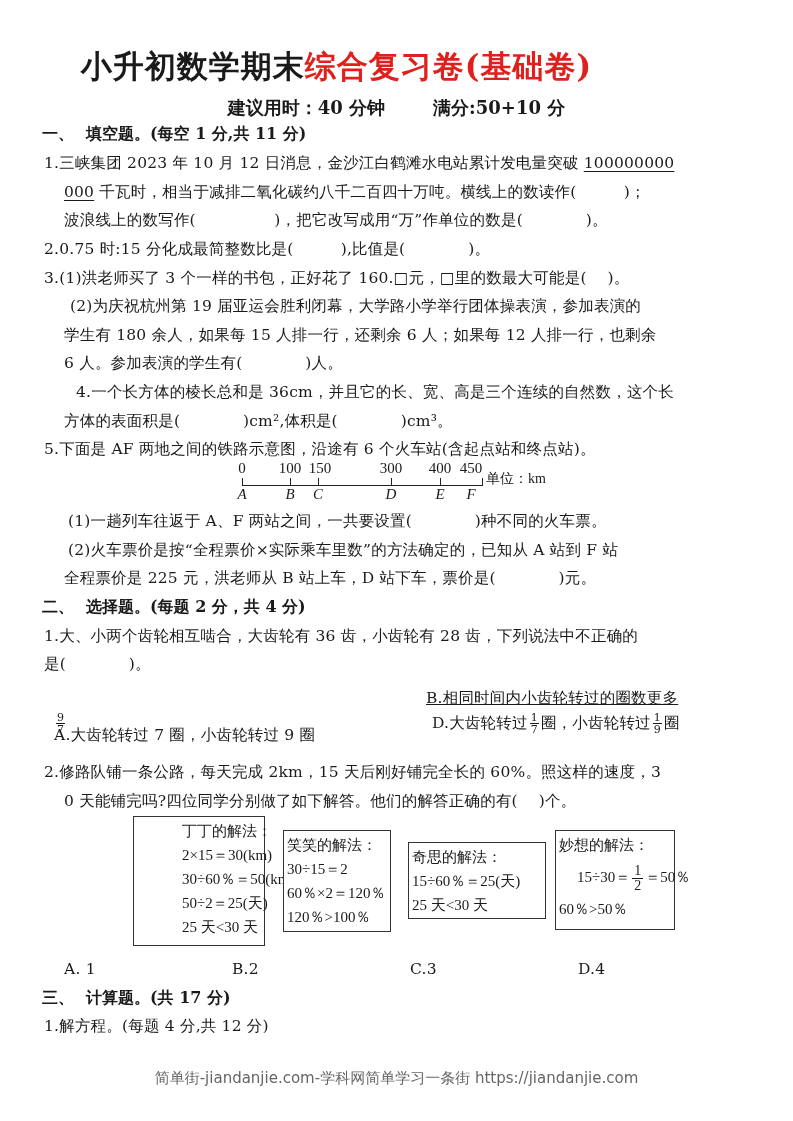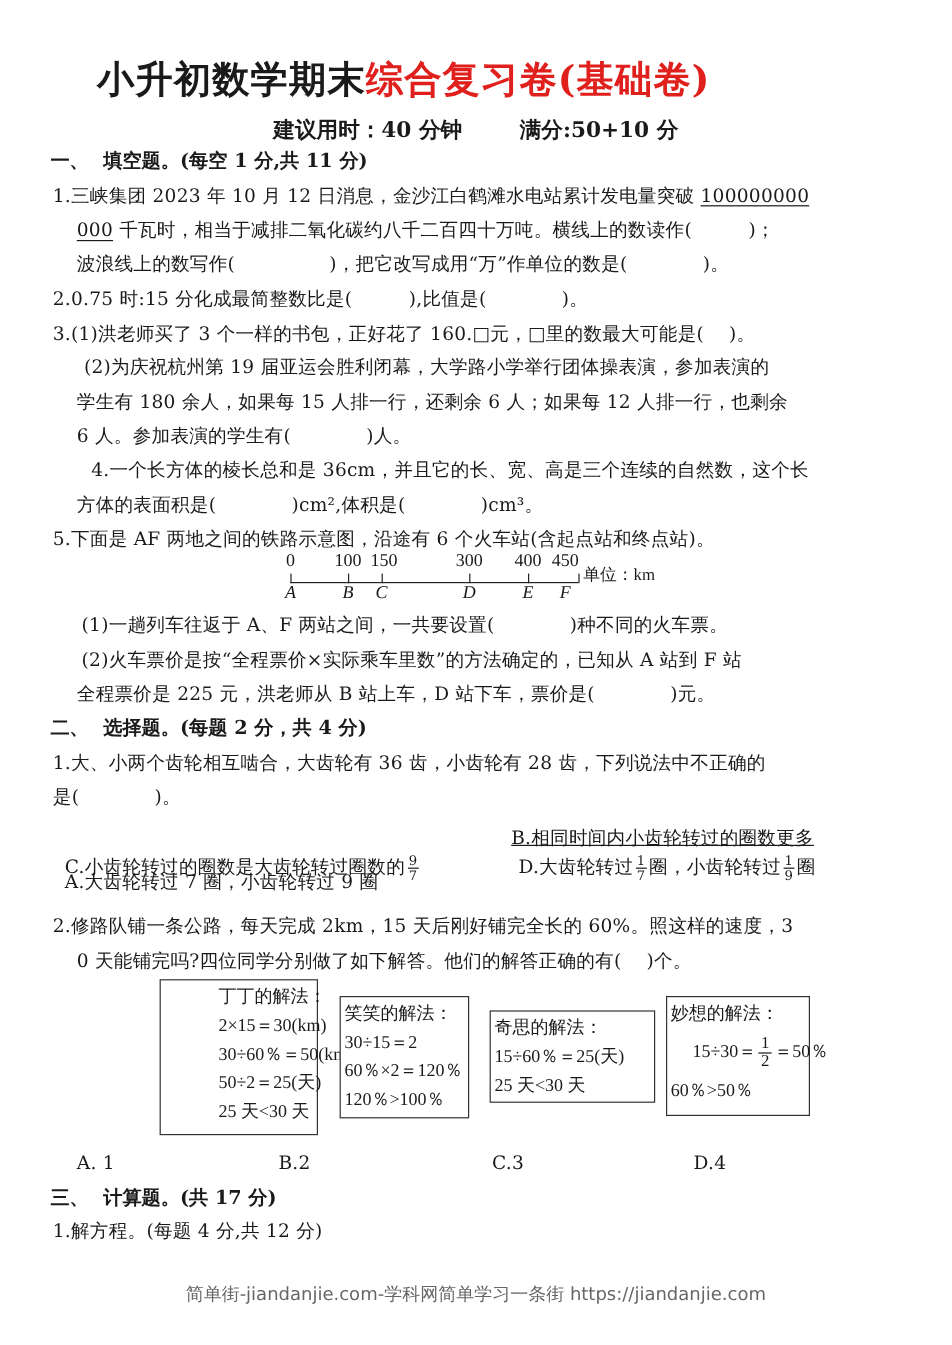--- a/index.html
+++ b/index.html
@@ -79,21 +79,21 @@
 <div class="abs line" style="left:68px; top:540px;">(2)火车票价是按“全程票价×实际乘车里数”的方法确定的，已知从 A 站到 F 站</div>
 <div class="abs line" style="left:64px; top:568px;">全程票价是 225 元，洪老师从 B 站上车，D 站下车，票价是(　　　　)元。</div>
 
 <div class="abs sec" style="top:597px;"><span class="num">二、</span><span>选择题。(每题 2 分，共 4 分)</span></div>
 
 <div class="abs line" style="left:44px; top:626px;">1.大、小两个齿轮相互啮合，大齿轮有 36 齿，小齿轮有 28 齿，下列说法中不正确的</div>
 <div class="abs line" style="left:44px; top:654px;">是(　　　　)。</div>
 
 <div class="abs line" style="left:54px; top:688px;margin-top:37px;">A.大齿轮转过 7 圈，小齿轮转过 9 圈</div>
 <div class="abs line" style="left:426px; top:688px;text-decoration:underline;">B.相同时间内小齿轮转过的圈数更多</div>
-<div class="abs line" style="left:54px; top:712px;"><span>C.小齿轮转过的圈数是大齿轮转过圈数的</span><span class="frac">
+<div class="abs line" style="left:54px; top:712px;"><span class="frac">
       <span class="n">9</span>
       <span>7</span>
     </span></div>
 <div class="abs line" style="left:432px; top:712px;"><span>D.大齿轮转过</span><span class="frac">
       <span class="n">1</span>
       <span>7</span>
     </span><span>圈，小齿轮转过</span><span class="frac">
       <span class="n">1</span>
       <span>9</span>
     </span><span>圈</span></div>

